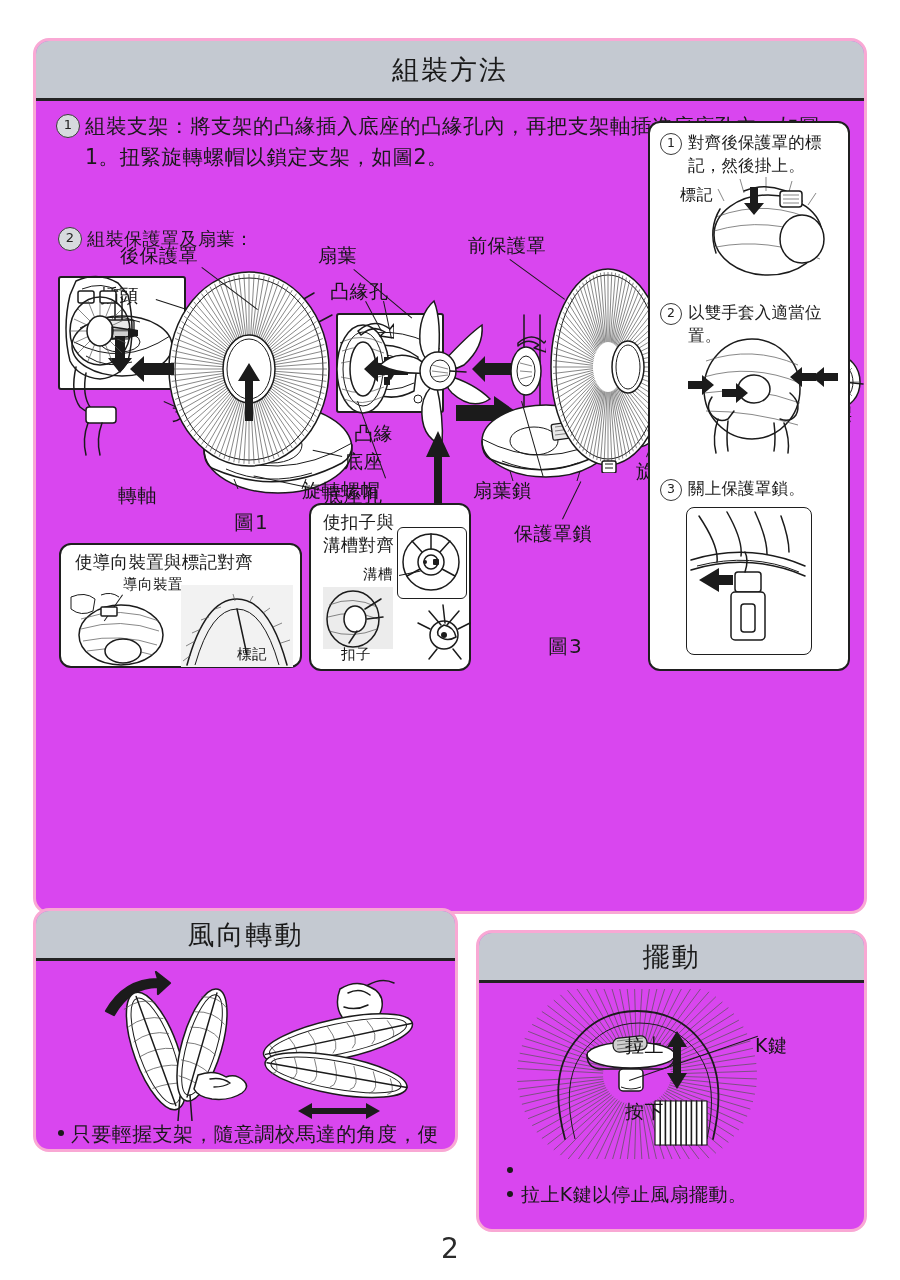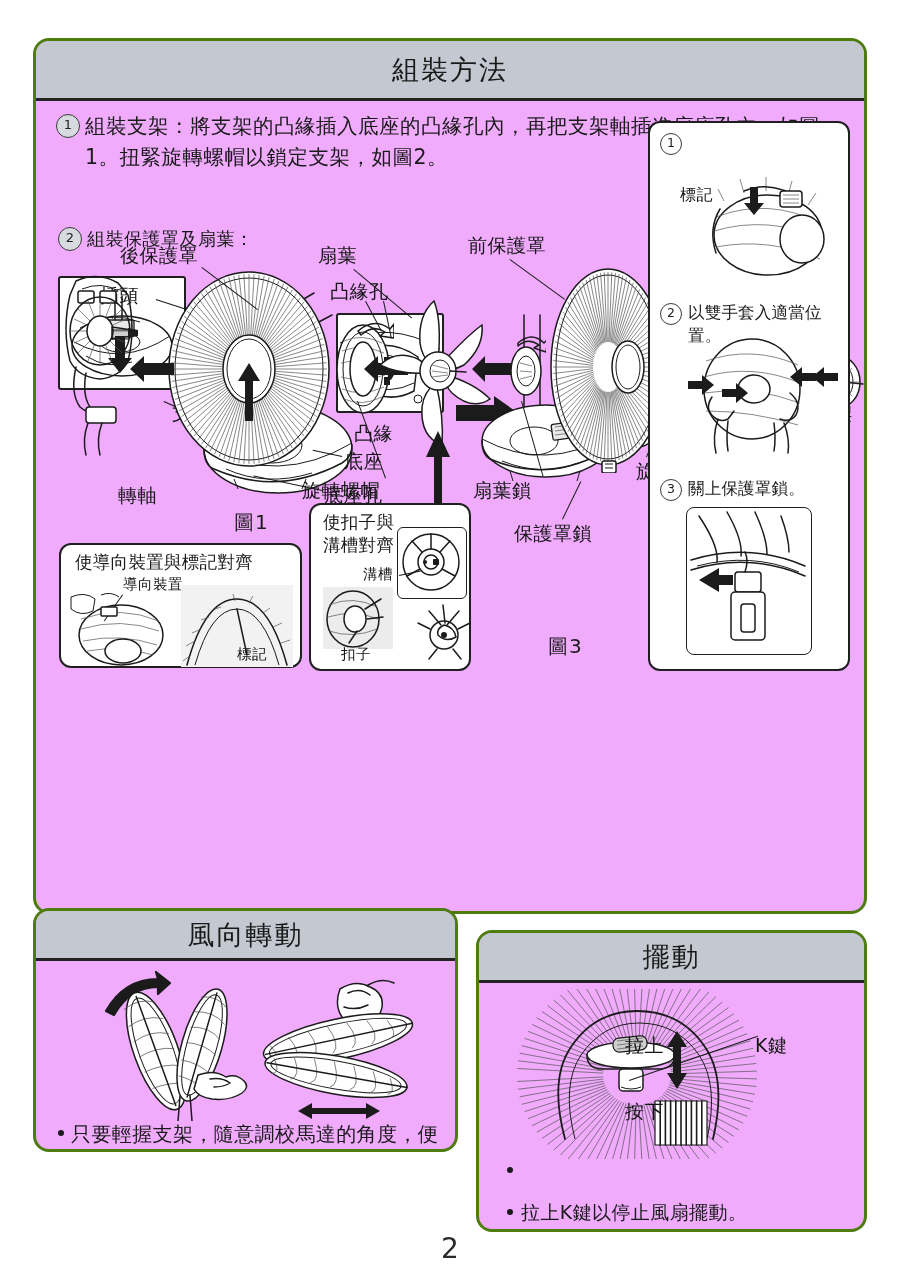--- a/index.html
+++ b/index.html
@@ -6,23 +6,23 @@
   body{
     width:900px;height:1280px;position:relative;overflow:hidden;
     font-family:"DejaVu Sans","Liberation Sans",sans-serif;
     color:#1a1a1a;
   }
   .page{position:absolute;inset:0;}
 
   
   .panel{
     position:absolute;
-    border:3px solid #4d7c0f;
+    border:3px solid #f9a8d4;
     border-radius:16px;
-    background:#f0abfc;
+    background:#d946ef;
     box-sizing:border-box;
     overflow:hidden;
   }
   .panel-head{
     background:#c4c9d1;
     border-bottom:3px solid #232323;
     text-align:center;
     box-sizing:border-box;
     display:flex;align-items:center;justify-content:center;
   }
@@ -635,20 +635,21 @@
 
         <svg style="position:absolute;left:390px;top:330px;" width="24" height="74" viewBox="0 0 24 74">
           <path class="fillk" d="M8 74 l0 -48 -8 0 12 -26 12 26 -8 0 0 48z"></path>
         </svg>
         <div class="ln" style="left:354px;top:402px;width:0;"></div>
 
         <div class="inset" style="left:612px;top:20px;width:202px;height:550px;">
 
           <div class="substep" style="left:10px;top:8px;width:185px;">
             <span class="num-circle">1</span>
+            <span class="t">對齊後保護罩的標記，然後掛上。</span>
           </div>
           <div class="lbl sm" style="left:30px;top:62px;">標記</div>
           <svg style="position:absolute;left:34px;top:50px;" width="160" height="104" viewBox="0 0 160 104">
             <ellipse class="dw" cx="84" cy="62" rx="54" ry="40"></ellipse>
             <g class="dw-h">
               <path d="M32 44 q52 -20 104 6 M30 58 q54 -16 108 8 M32 74 q52 -10 104 12"></path>
               <path d="M40 28 l-6 -12 M60 20 l-4 -14 M82 18 l0 -14 M104 22 l4 -14 M124 32 l8 -12"></path>
             </g>
             <path class="dw" d="M36 36 q-12 20 -4 44"></path>
             <ellipse class="fillw" cx="118" cy="66" rx="22" ry="24"></ellipse>
@@ -895,21 +896,21 @@
       </svg>
 
       <div class="lbl" style="left:146px;top:50px;">拉上</div>
       <div class="lbl" style="left:146px;top:116px;">按下</div>
       <div class="lbl" style="left:276px;top:50px;">K鍵</div>
       <div class="ln" style="left:150px;top:97px;width:136px;transform:rotate(-19deg);"></div>
 
       <div class="bul" id="swing-b1" style="left:28px;top:174px;width:340px;">
         <span class="dot" style="margin-top:10px;"></span>
       </div>
-      <div class="bul" id="swing-b2" style="left:28px;top:216px;width:340px;gap:8px;">
+      <div class="bul" id="swing-b2" style="left:28px;top:198px;width:340px;gap:8px;">
         <span class="dot" style="margin-top:10px;"></span>
         <span class="t">拉上K鍵以停止風扇擺動。</span>
       </div>
     </div>
   </section>
 
 
   <div id="page-num">2</div>
 </div>
 

